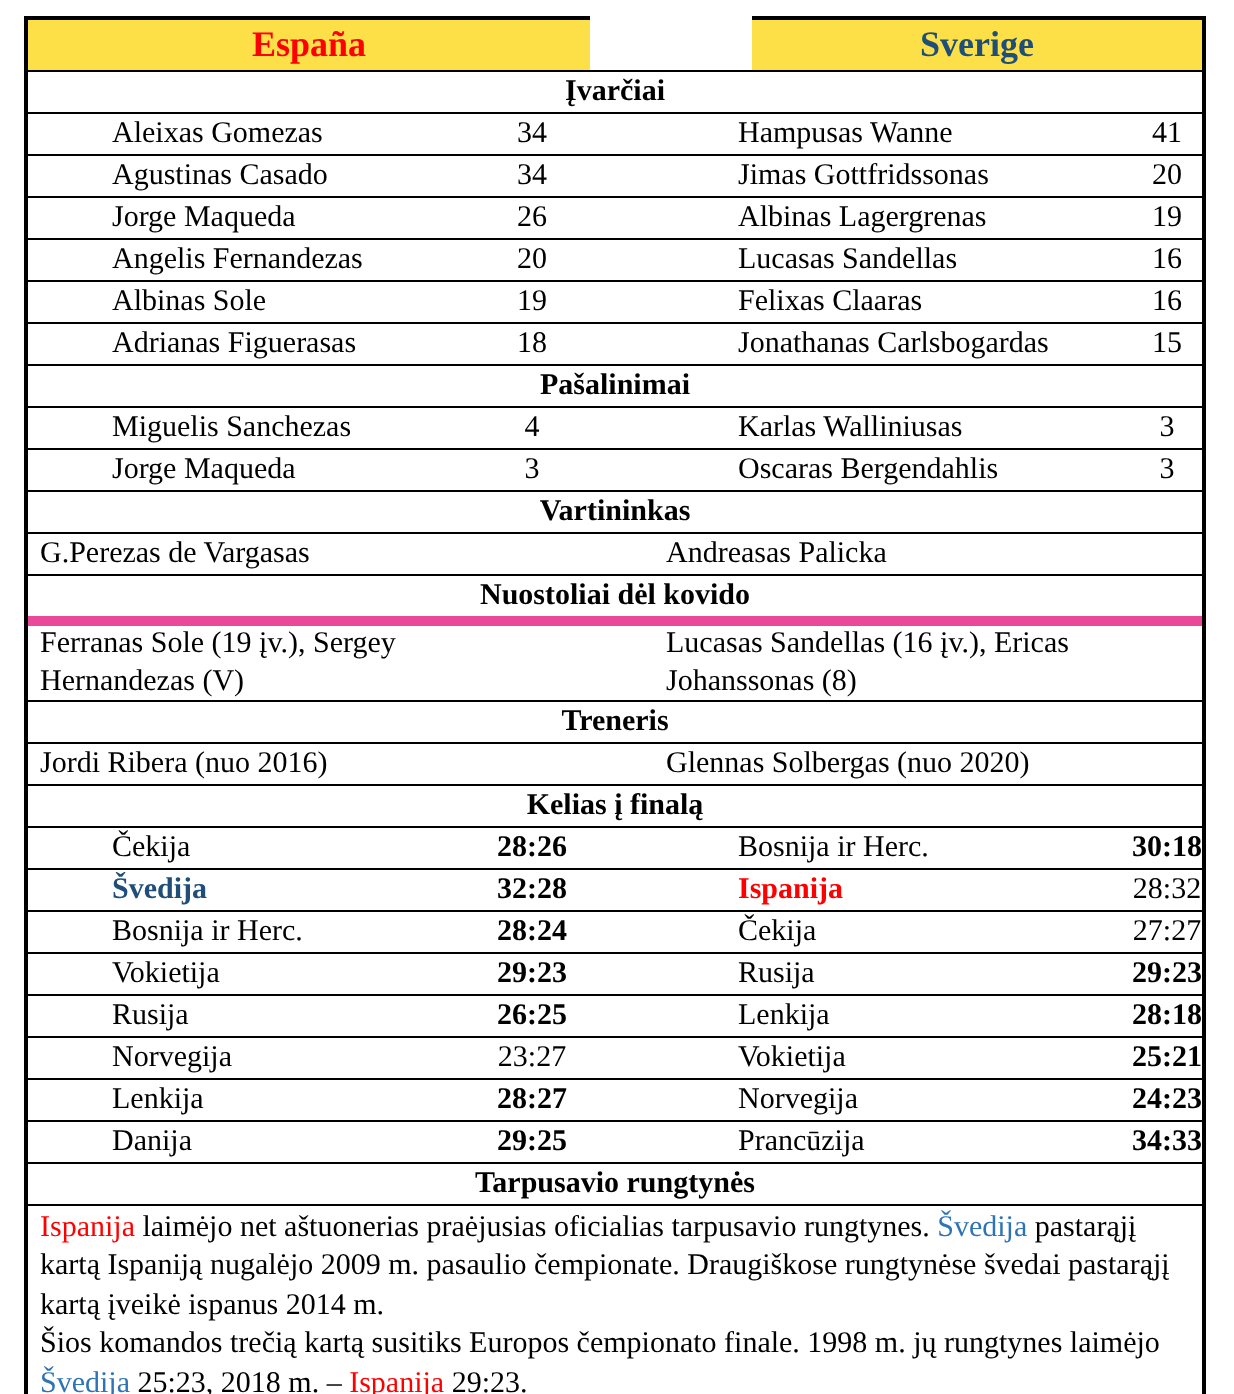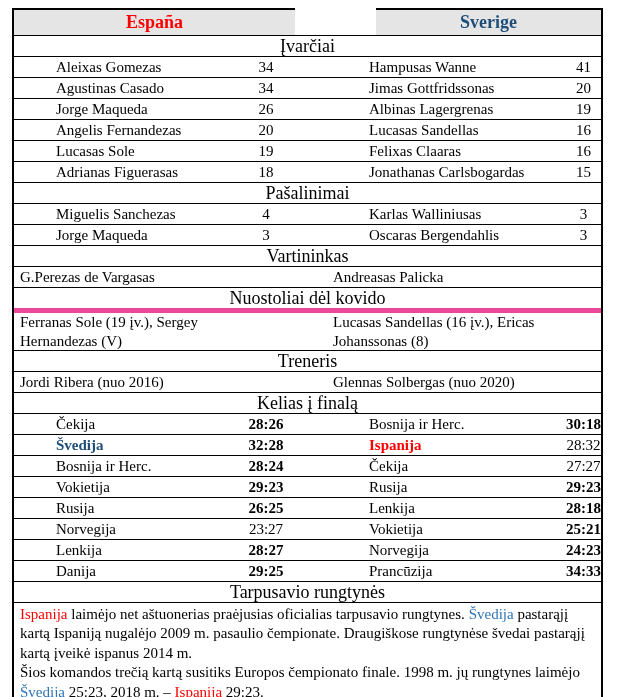--- a/index.html
+++ b/index.html
@@ -6,31 +6,31 @@
   body{
     width:617px;height:697px;background:#ffffff;position:relative;
     font-family:"Liberation Serif", serif;color:#000;
   }
   .table{
     position:absolute;left:12px;top:8px;width:591px;
     border:2px solid #000;border-top:none;box-sizing:border-box;background:#fff;
   }
   .header-band{display:grid;grid-template-columns:281px 37px 1fr;height:27px;}
   .hcell{
-    background:#e5e5e5;border-top:2px solid #000;box-sizing:border-box;
+    background:#fde047;border-top:2px solid #000;box-sizing:border-box;
     display:flex;align-items:center;justify-content:center;
     font-weight:bold;font-size:18px;
   }
   .hgap{background:#ffffff;}
   .left-team{color:#FF0000;}
   .right-team{color:#1F4E79;margin-left:44px;}
   .title-row{
     border-top:1px solid #000;height:21px;box-sizing:border-box;
     display:flex;align-items:center;justify-content:center;
-    font-weight:normal;font-size:18px;
+    font-weight:bold;font-size:15px;
   }
   .srow{
     border-top:1px solid #000;height:21px;box-sizing:border-box;
     display:grid;align-items:center;font-size:15px;
   }
   .vals{grid-template-columns:170px 92px 57px 161px 107px;padding-left:36px;}
   .plain{grid-template-columns:319px 1fr;}
   .covid-row{
     border-top:5px solid #ec4899;height:42px;box-sizing:border-box;
     display:grid;grid-template-columns:319px 1fr;align-items:center;
@@ -84,21 +84,21 @@
     <div class="val">19</div>
   </div>
   <div class="srow vals">
     <div class="name">Angelis Fernandezas</div>
     <div class="val">20</div>
     <div></div>
     <div>Lucasas Sandellas</div>
     <div class="val">16</div>
   </div>
   <div class="srow vals">
-    <div class="name">Lucasas Sole</div>
+    <div class="name">Albinas Sole</div>
     <div class="val">19</div>
     <div></div>
     <div>Felixas Claaras</div>
     <div class="val">16</div>
   </div>
   <div class="srow vals">
     <div class="name">Adrianas Figuerasas</div>
     <div class="val">18</div>
     <div></div>
     <div>Jonathanas Carlsbogardas</div>

